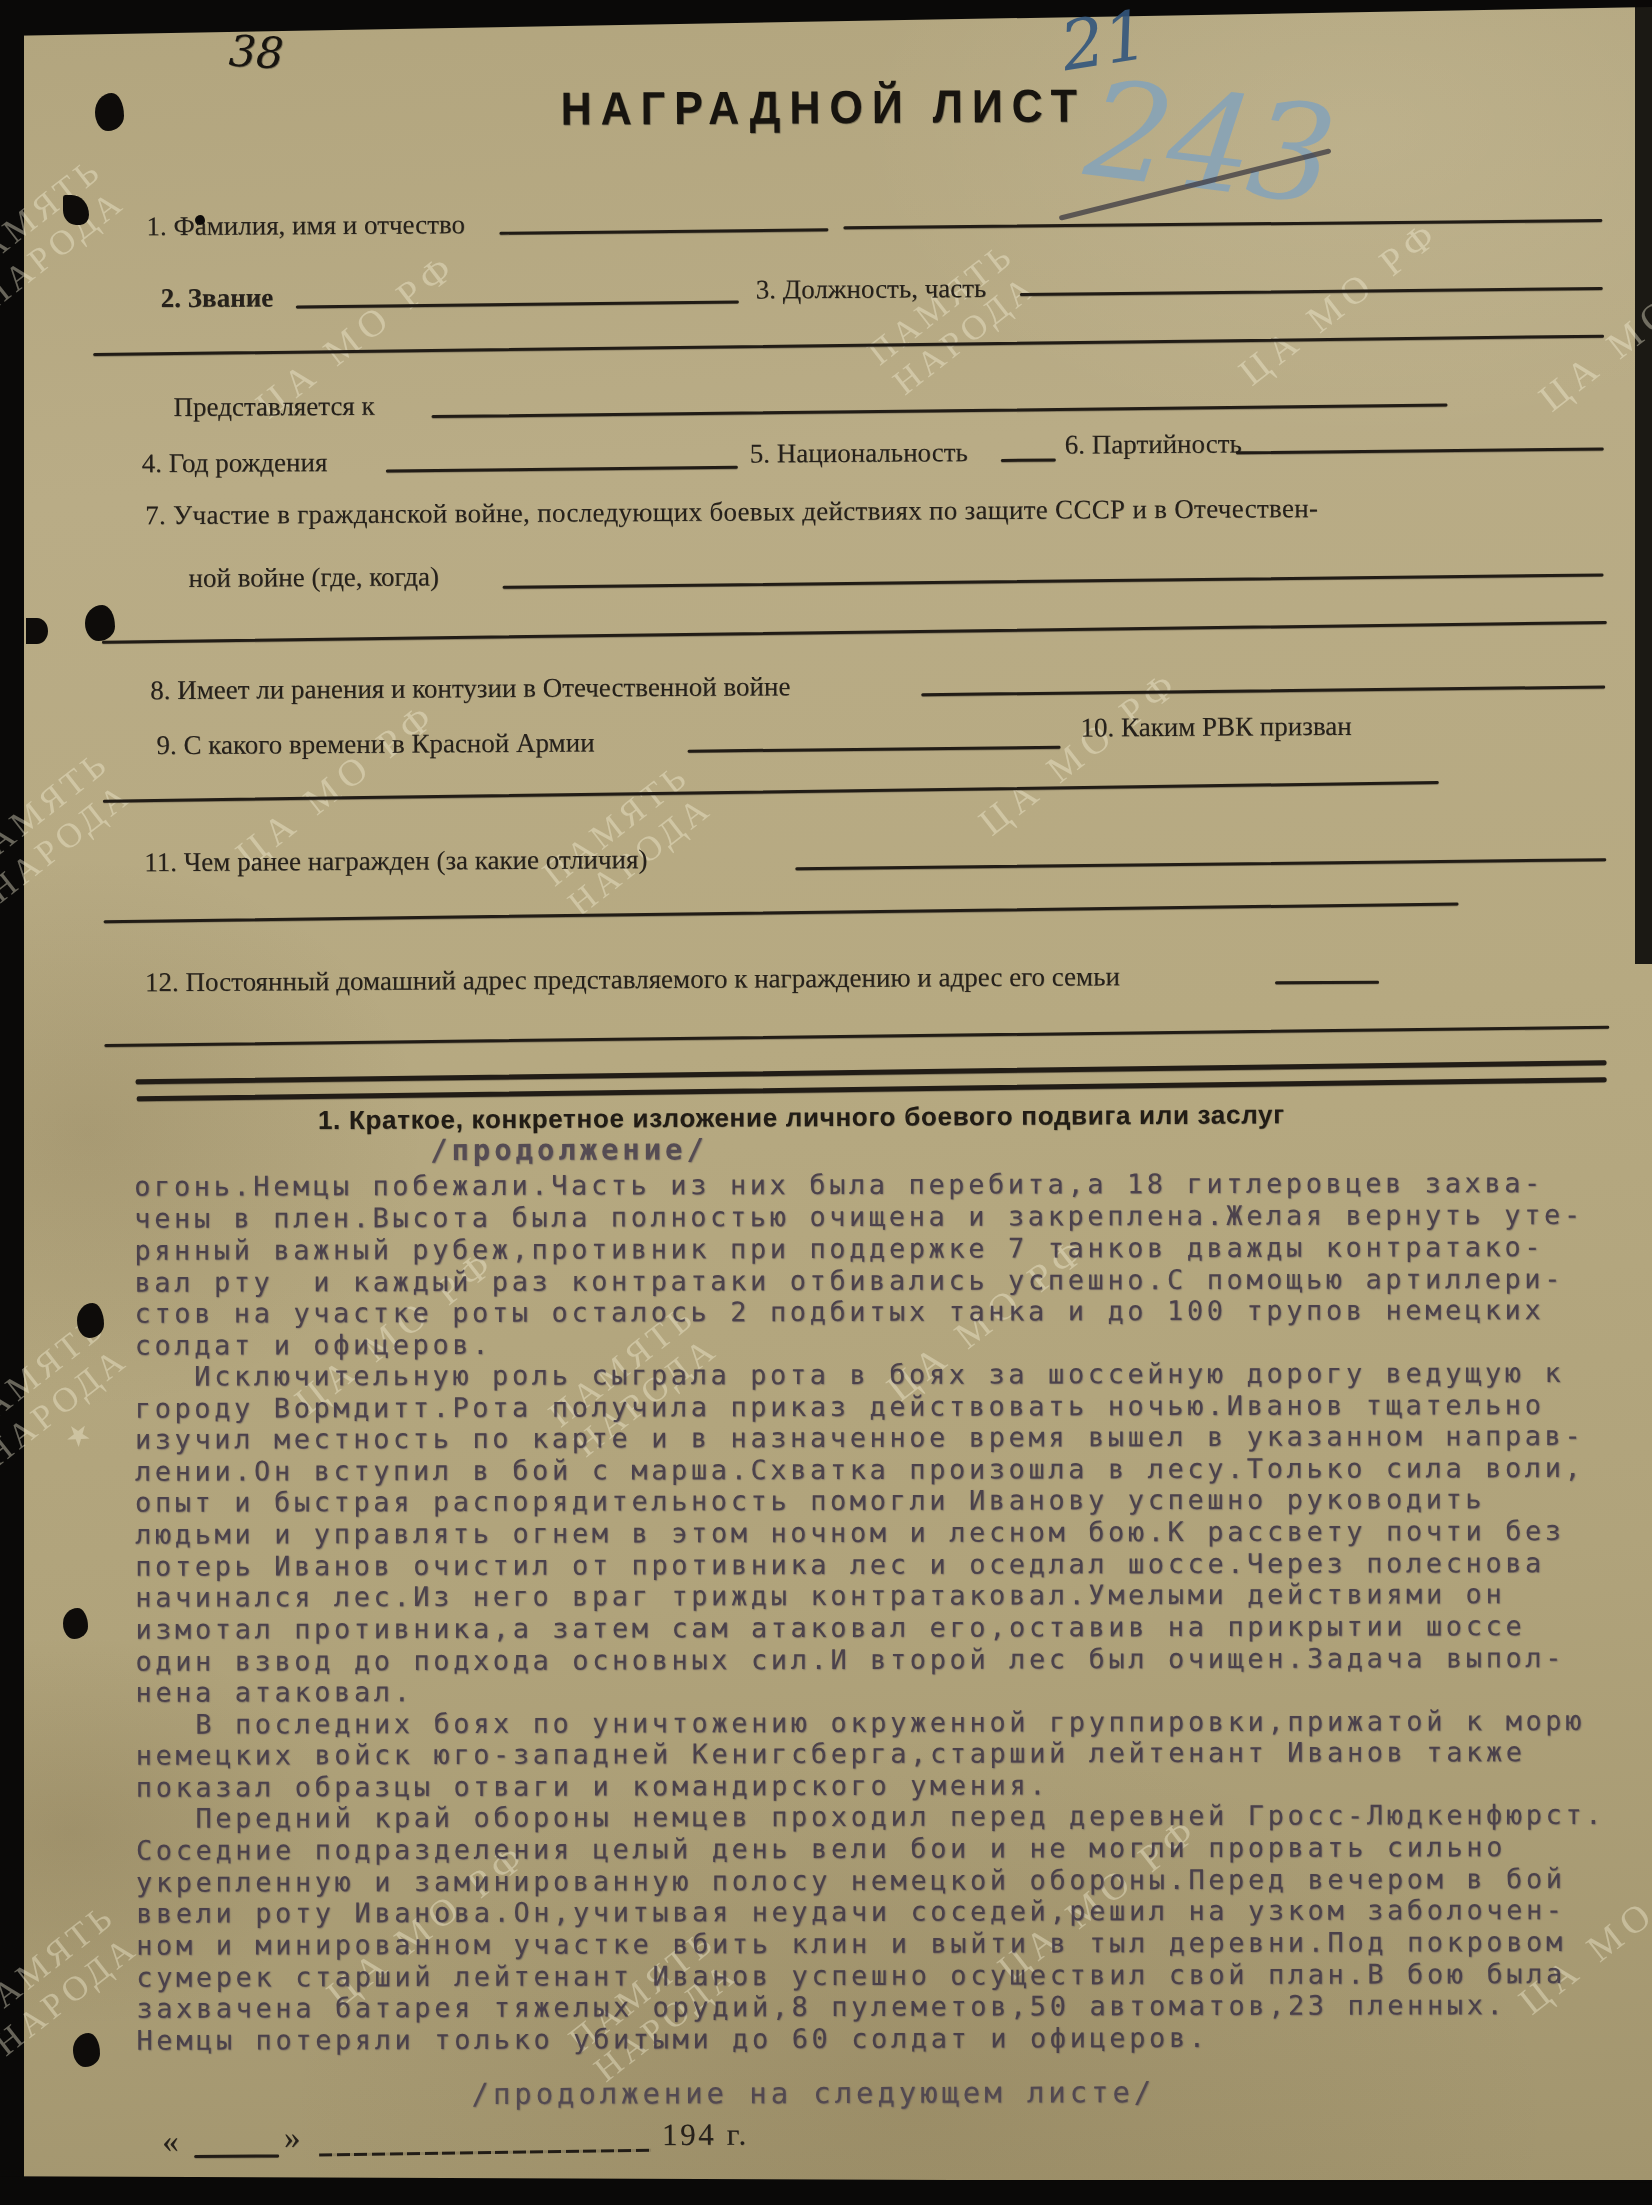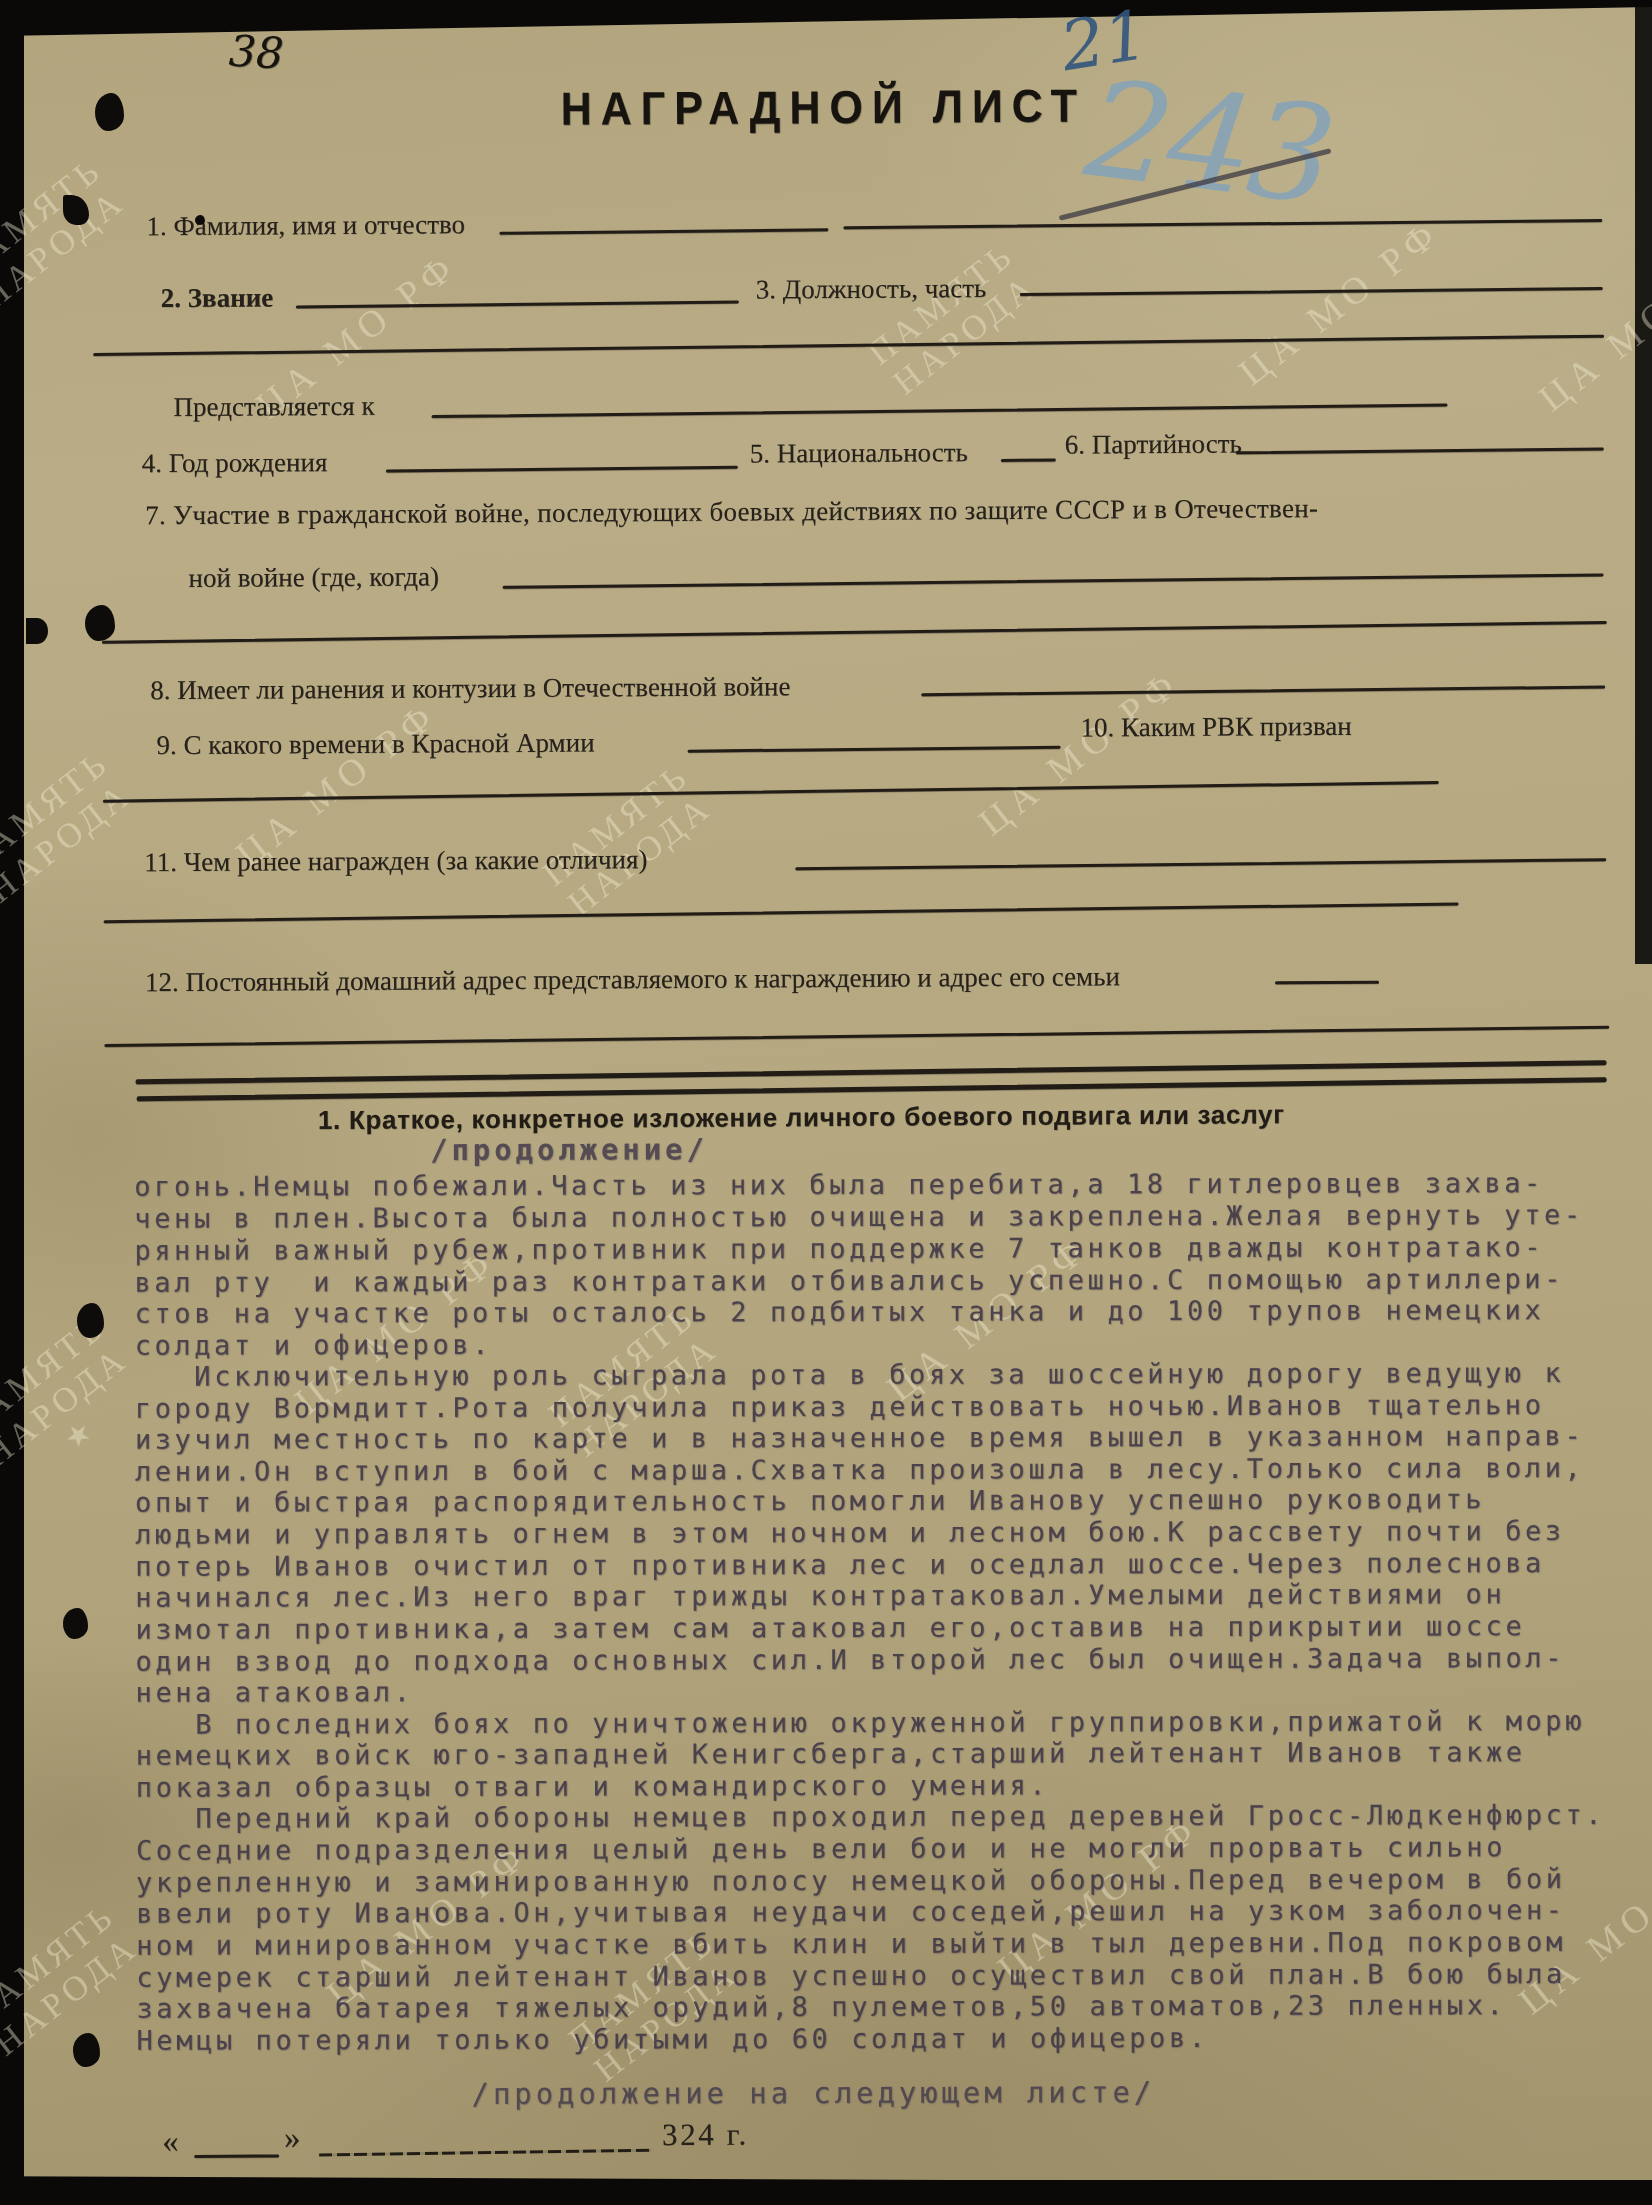--- a/index.html
+++ b/index.html
@@ -173,21 +173,21 @@
 
     <div class="rule" style="left:129px;top:1070px;width:1471px;height:5.2px;transform:rotate(-0.4deg);"></div>
     <div class="rule" style="left:130px;top:1087px;width:1470px;height:4.6px;transform:rotate(-0.4deg);"></div>
 
     <div class="sechead" style="left:311px;top:1102px;">1. Краткое, конкретное изложение личного боевого подвига или заслуг</div>
 
     <div class="lbl" style="left:149px;top:2119px;font-size:33px;">«</div>
     <div class="rule" style="left:181px;top:2151px;width:85px;"></div>
     <div class="lbl" style="left:271px;top:2116px;font-size:33px;">»</div>
     <div class="dashline" style="left:306px;top:2149px;width:332px;transform:rotate(-0.5deg);"></div>
-    <div class="lbl" style="left:649px;top:2116px;font-size:31px;letter-spacing:2.6px;">324 г.</div>
+    <div class="lbl" style="left:649px;top:2116px;font-size:31px;letter-spacing:2.6px;">194 г.</div>
   </div>
 
   <div id="typed">
     <div class="tnote" style="left:430px;top:1132px;font-weight:bold;">/продолжение/</div>
 
     <div class="tline" style="left:134px;top:1169px;">огонь.Немцы побежали.Часть из них была перебита,а 18 гитлеровцев захва-</div>
     <div class="tline" style="left:134px;top:1201px;">чены в плен.Высота была полностью очищена и закреплена.Желая вернуть уте-</div>
     <div class="tline" style="left:134px;top:1233px;">рянный важный рубеж,противник при поддержке 7 танков дважды контратако-</div>
     <div class="tline" style="left:134px;top:1265px;">вал рту  и каждый раз контратаки отбивались успешно.С помощью артиллери-</div>
     <div class="tline" style="left:134px;top:1296px;">стов на участке роты осталось 2 подбитых танка и до 100 трупов немецких</div>

